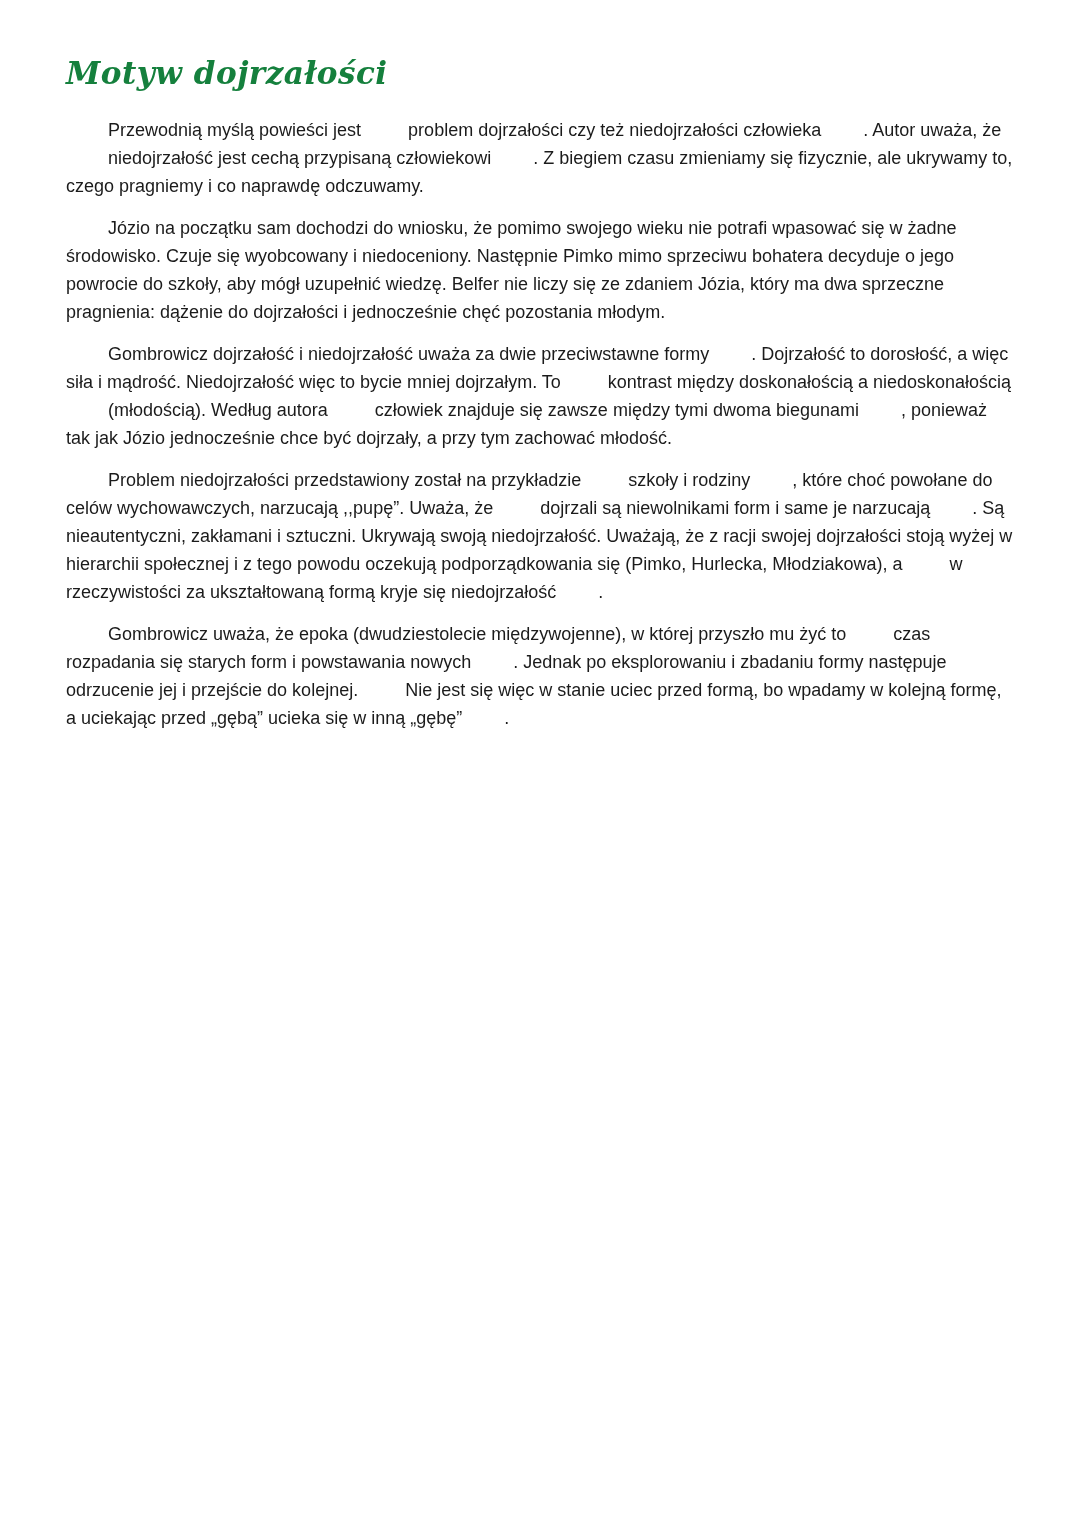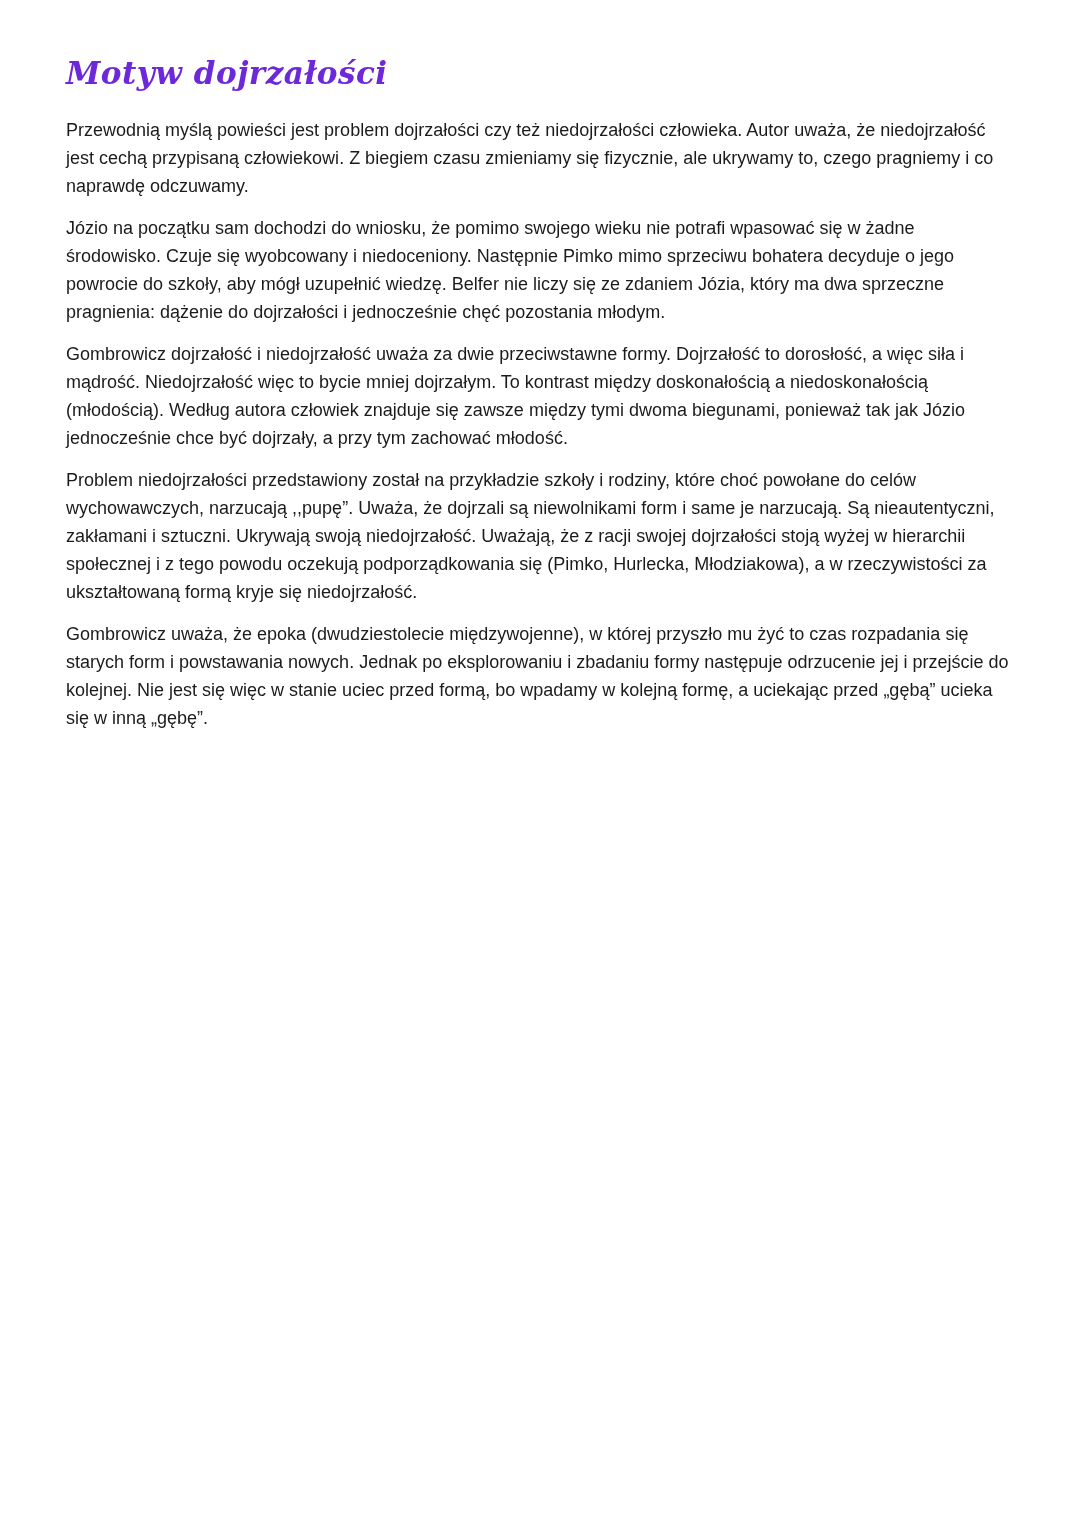--- a/index.html
+++ b/index.html
@@ -20,35 +20,35 @@
     padding: 56px 66px 0 66px;
     background: #ffffff;
   }
   .doc-title {
     font-family: "DejaVu Serif", serif;
     font-style: italic;
     font-weight: 700;
     font-size: 31px;
     line-height: 1.1;
     letter-spacing: 0.5px;
-    color: #6d28d9;
+    color: #15803d;
     margin: 0 0 26px 0;
   }
   .doc-body {
     width: 948px;
   }
   .para {
     font-family: "Liberation Sans", sans-serif;
     font-size: 18px;
     line-height: 28px;
     color: #1b1b1b;
     margin: 0 0 14px 0;
     text-align: left;
   }
-  .seg { font-weight: 400; }
+  .seg { font-weight: 400; margin-left: 42px; }
   .seg.bold { font-weight: 400; }
 </style>
 </head>
 <body>
 
 <div class="page">
   <h1 class="doc-title">Motyw dojrzałości</h1>
   <div class="doc-body">
       <p class="para"><span class="seg">Przewodnią myślą powieści jest </span><span class="seg bold">problem dojrzałości czy też niedojrzałości człowieka</span><span class="seg">. Autor uważa, że </span><span class="seg bold">niedojrzałość jest cechą przypisaną człowiekowi</span><span class="seg">. Z biegiem czasu zmieniamy się fizycznie, ale ukrywamy to, czego pragniemy i co naprawdę odczuwamy.</span></p>
       <p class="para"><span class="seg">Józio na początku sam dochodzi do wniosku, że pomimo swojego wieku nie potrafi wpasować się w żadne środowisko. Czuje się wyobcowany i niedoceniony. Następnie Pimko mimo sprzeciwu bohatera decyduje o jego powrocie do szkoły, aby mógł uzupełnić wiedzę. Belfer nie liczy się ze zdaniem Józia, który ma dwa sprzeczne pragnienia: dążenie do dojrzałości i jednocześnie chęć pozostania młodym.</span></p>

